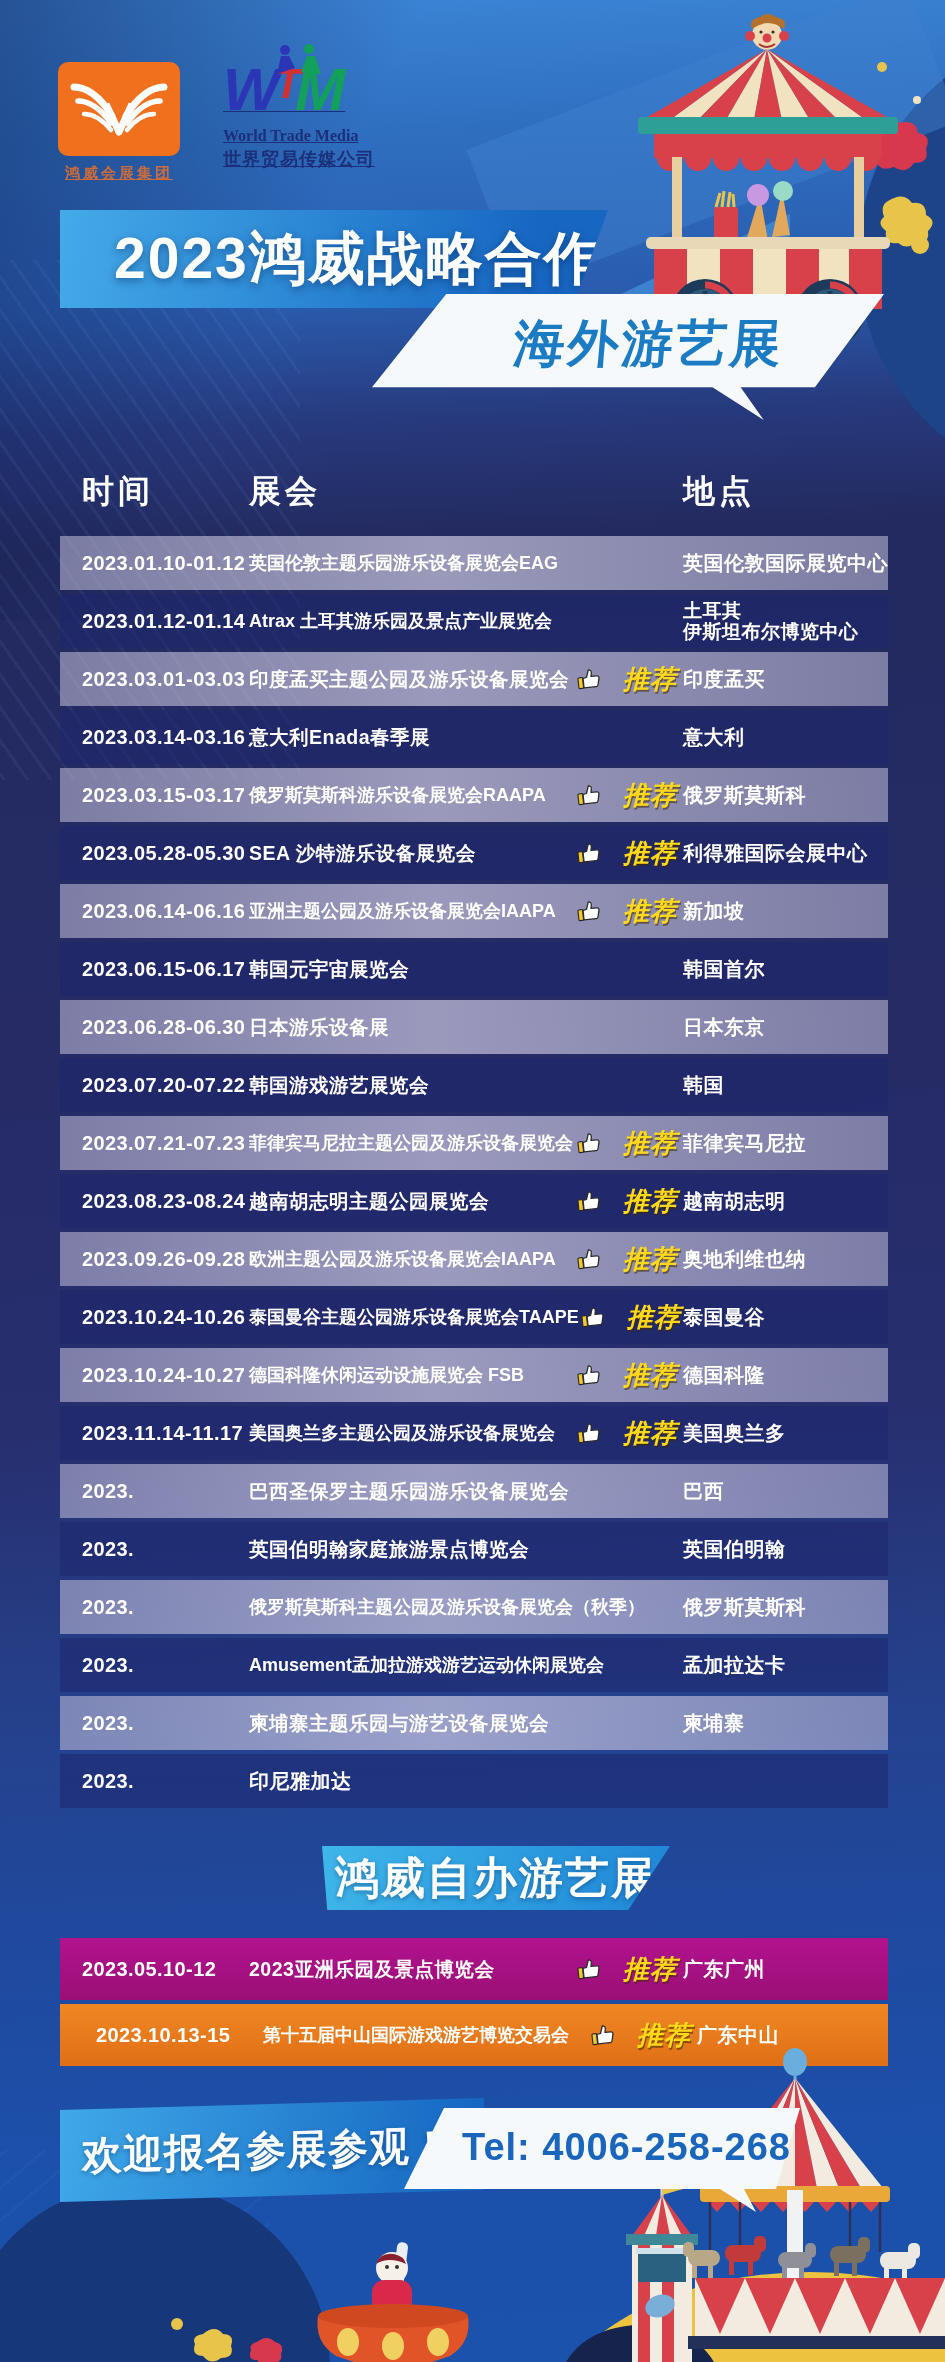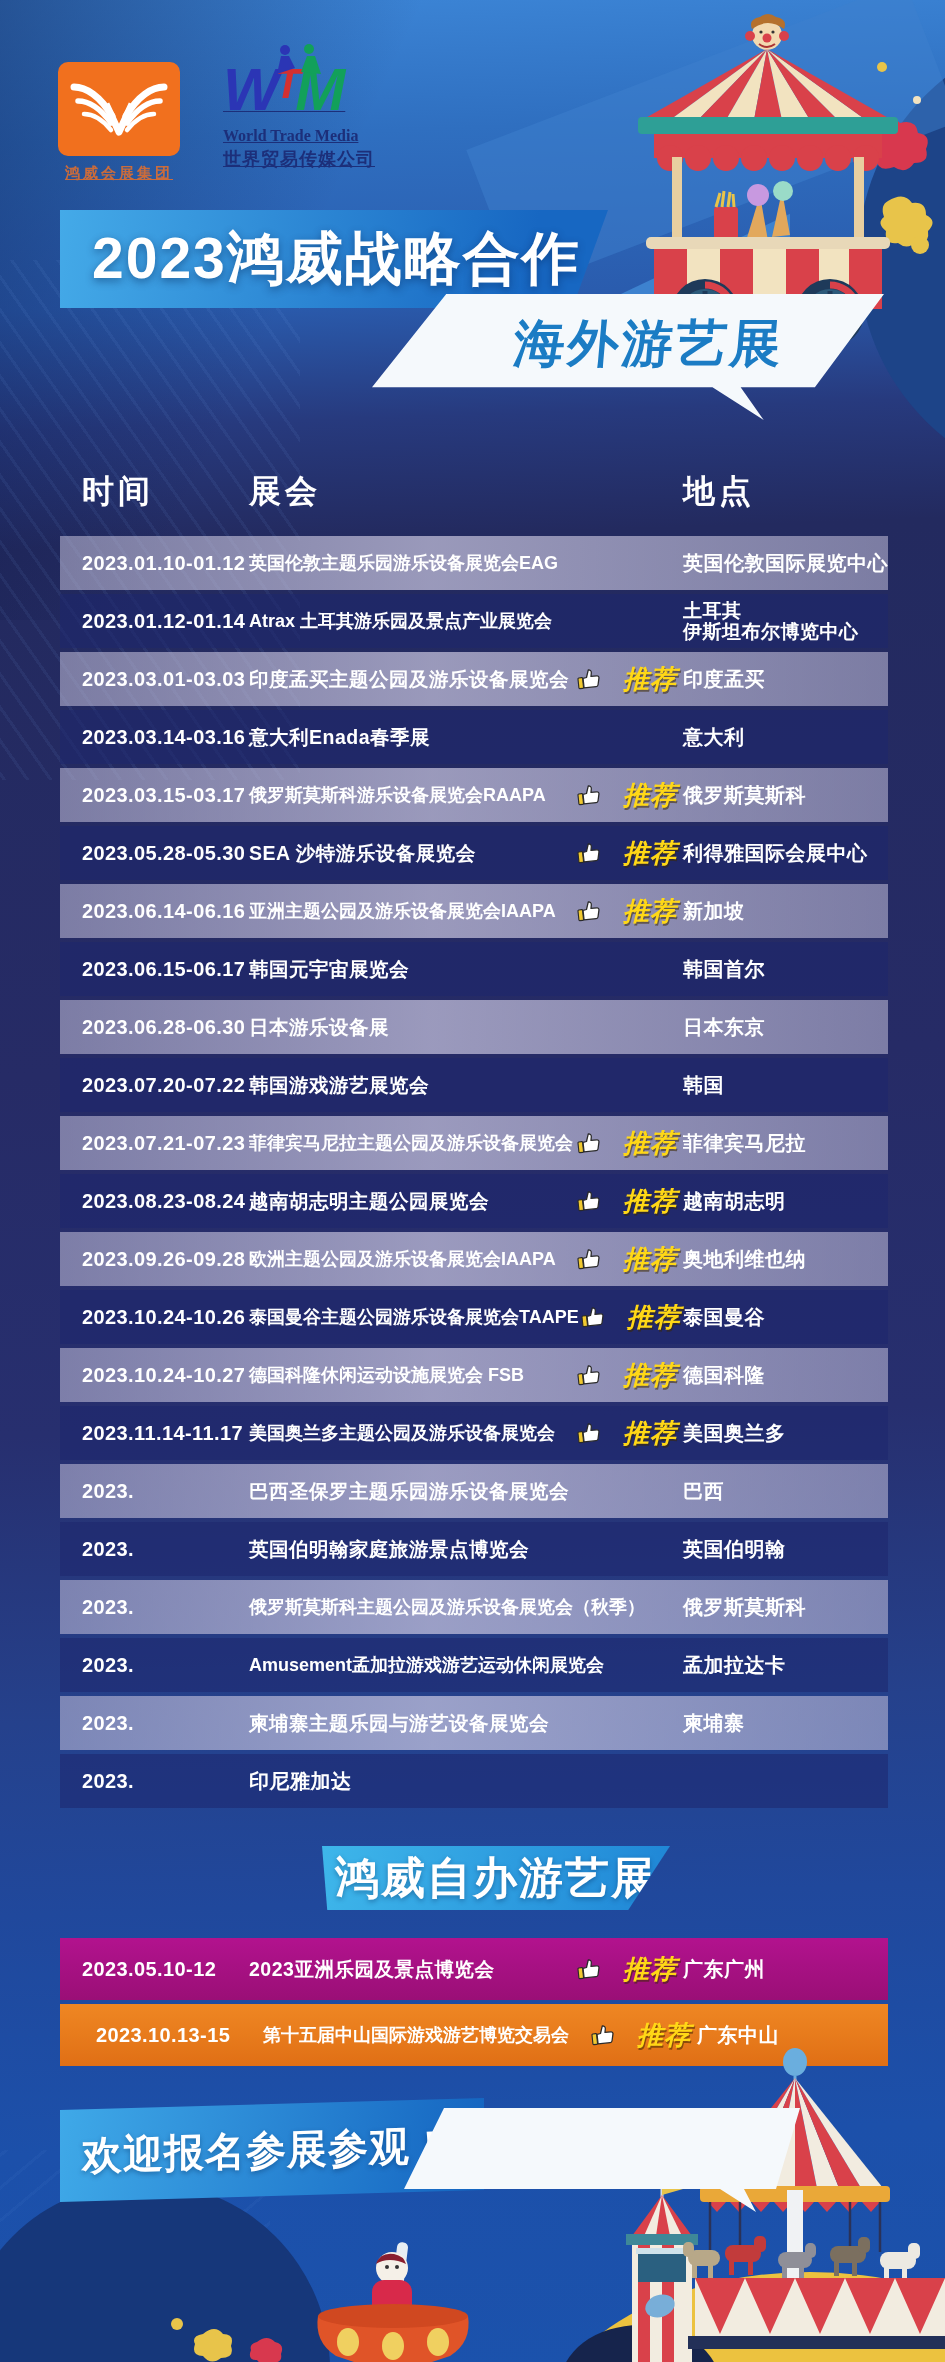--- a/index.html
+++ b/index.html
@@ -31,21 +31,21 @@
   .wtm-letters .w{font-size:60px;color:#2b35b5;font-style:italic;}
   .wtm-letters .t{font-size:42px;color:#d43030;font-style:italic;margin:0 -5px;vertical-align:12px;}
   .wtm-letters .m{font-size:60px;color:#12a05a;font-style:italic;}
   .wtm-figs{position:absolute;left:46px;top:-16px;}
   .wtm-line1{font-family:"Liberation Serif","DejaVu Serif",serif;font-size:16px;font-weight:700;margin-top:3px;}
   .wtm-line2{font-size:18px;font-weight:700;margin-top:2px;letter-spacing:1px;}
 
   
   .title-banner{position:absolute;left:60px;top:210px;width:548px;height:98px;z-index:4;
     background:linear-gradient(100deg,#44aae8,#1767c2 85%);clip-path:polygon(0 0,100% 0,93.5% 100%,0 100%);
-    display:flex;align-items:center;padding-left:32px;box-sizing:border-box;}
+    display:flex;align-items:center;padding-left:54px;box-sizing:border-box;}
   .title-banner span{color:#fff;font-size:57px;font-weight:800;letter-spacing:2px;
     text-shadow:0 3px 8px rgba(0,30,80,.45);}
   .subtitle-banner{position:absolute;left:372px;top:294px;width:512px;height:126px;z-index:5;background:transparent;}
   .subtitle-banner .shape{position:absolute;inset:0;background:#f5f9fc;
     clip-path:polygon(14.5% 0,100% 0,86.5% 74%,72% 74%,76.5% 100%,66.5% 74%,0 74%);}
   .subtitle-banner span{position:absolute;left:142px;top:16px;color:#1b7cc4;font-size:51px;font-weight:800;
     transform:skewX(-5deg);letter-spacing:3px;}
 
   
   .thead{position:absolute;left:60px;top:462px;width:828px;height:60px;color:#fff;}
@@ -490,20 +490,21 @@
       </span>
       <span class="loc">广东中山</span>
     </div>
     </div>
 
   <div class="welcome-banner">
     <span>欢迎报名参展参观！</span>
   </div>
   <div class="tel-banner">
     <div class="shape"></div>
+    <span>Tel: 4006-258-268</span>
   </div>
 
   <svg class="abs" style="left:540px;top:2040px;z-index:5;" width="405" height="322" viewBox="0 0 405 322">
     <ellipse cx="270" cy="400" rx="270" ry="168" fill="#ecc23f"></ellipse>
     <ellipse cx="100" cy="345" rx="80" ry="60" fill="#16244c"></ellipse>
 
     <g>
       <line x1="122" y1="138" x2="122" y2="158" stroke="#d8dce0" stroke-width="3"></line>
       <path d="M122 138 L150 147 L122 155 Z" fill="#e8c44a"></path>
       <path d="M122 155 L92 196 L152 196 Z" fill="#d9414a"></path>

